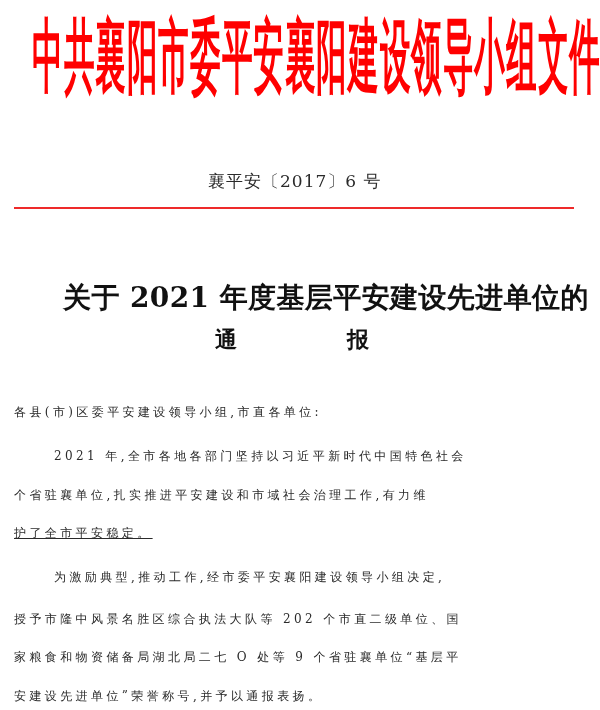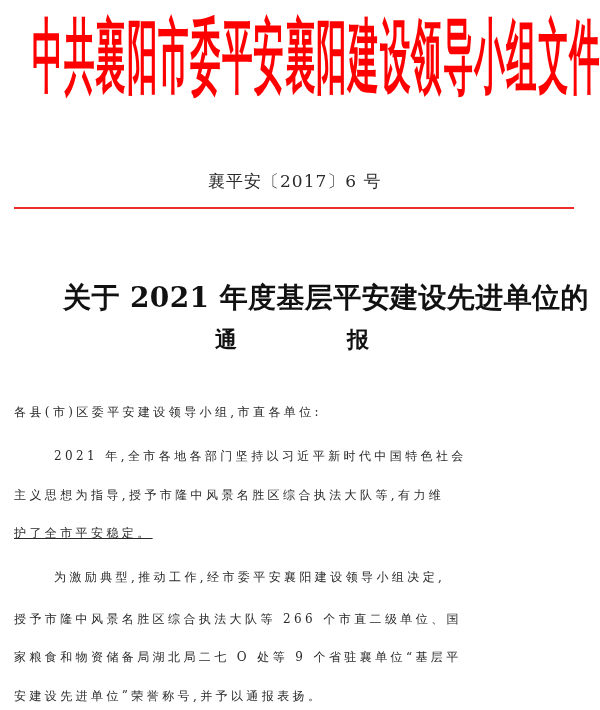--- a/index.html
+++ b/index.html
@@ -124,19 +124,19 @@
 
 <div class="red-rule"></div>
 
 <div class="title-line1">关于 2021 年度基层平安建设先进单位的</div>
 <div class="title-char a">通</div>
 <div class="title-char b">报</div>
 
 <div class="body-line" style="top:401px;">各县(市)区委平安建设领导小组,市直各单位:</div>
 
 <div class="body-line indent" style="top:445px;">2021 年,全市各地各部门坚持以习近平新时代中国特色社会</div>
-<div class="body-line" style="top:484px;">主义思想为指导,授予市隆中风景名胜区综合执法大队等,有力维</div>
+<div class="body-line" style="top:484px;">个省驻襄单位,扎实推进平安建设和市域社会治理工作,有力维</div>
 <div class="body-line" style="top:522px;text-decoration:underline;">护了全市平安稳定。</div>
 
 <div class="body-line indent" style="top:566px;">为激励典型,推动工作,经市委平安襄阳建设领导小组决定,</div>
-<div class="body-line" style="top:608px;">授予市隆中风景名胜区综合执法大队等 266 个市直二级单位、国</div>
+<div class="body-line" style="top:608px;">授予市隆中风景名胜区综合执法大队等 202 个市直二级单位、国</div>
 <div class="body-line" style="top:646px;">家粮食和物资储备局湖北局二七 O 处等 9 个省驻襄单位“基层平</div>
 <div class="body-line" style="top:685px;">安建设先进单位”荣誉称号,并予以通报表扬。</div>
 
 </body></html>

